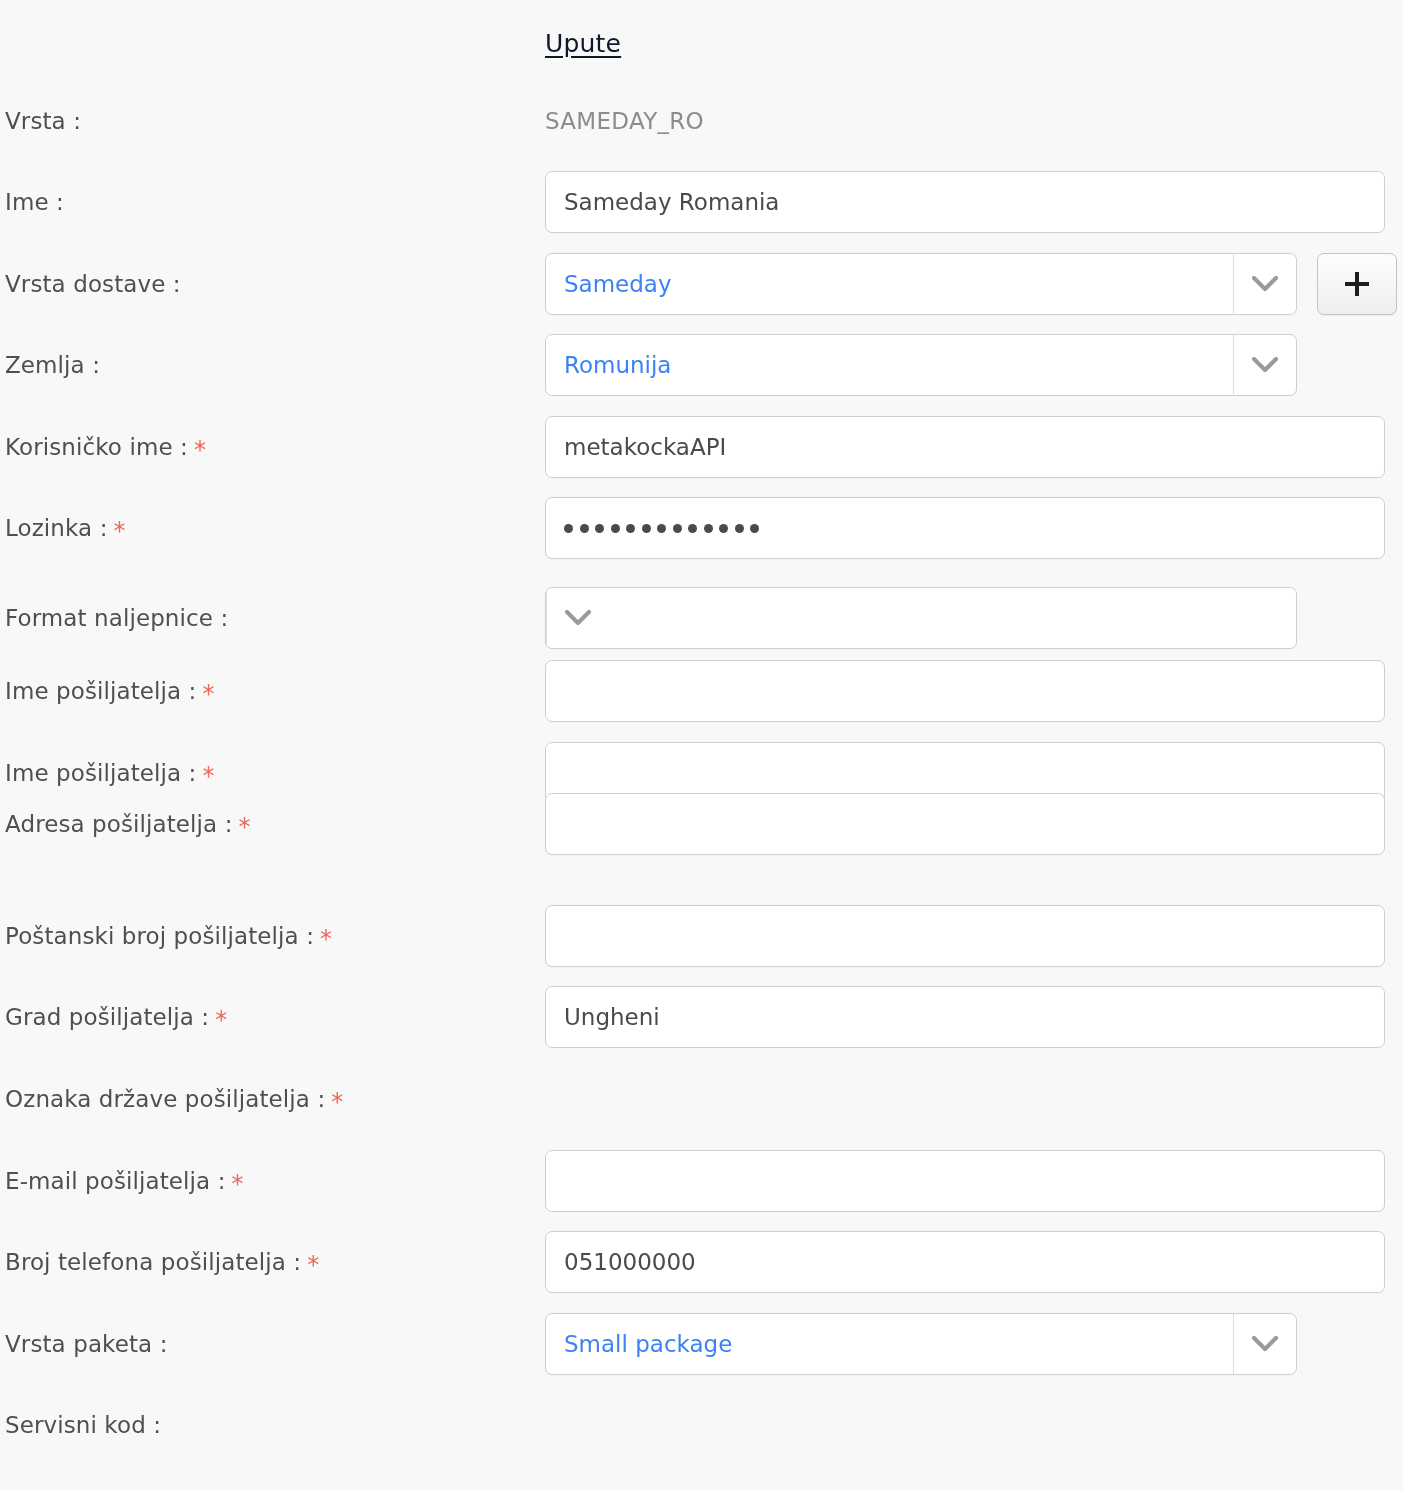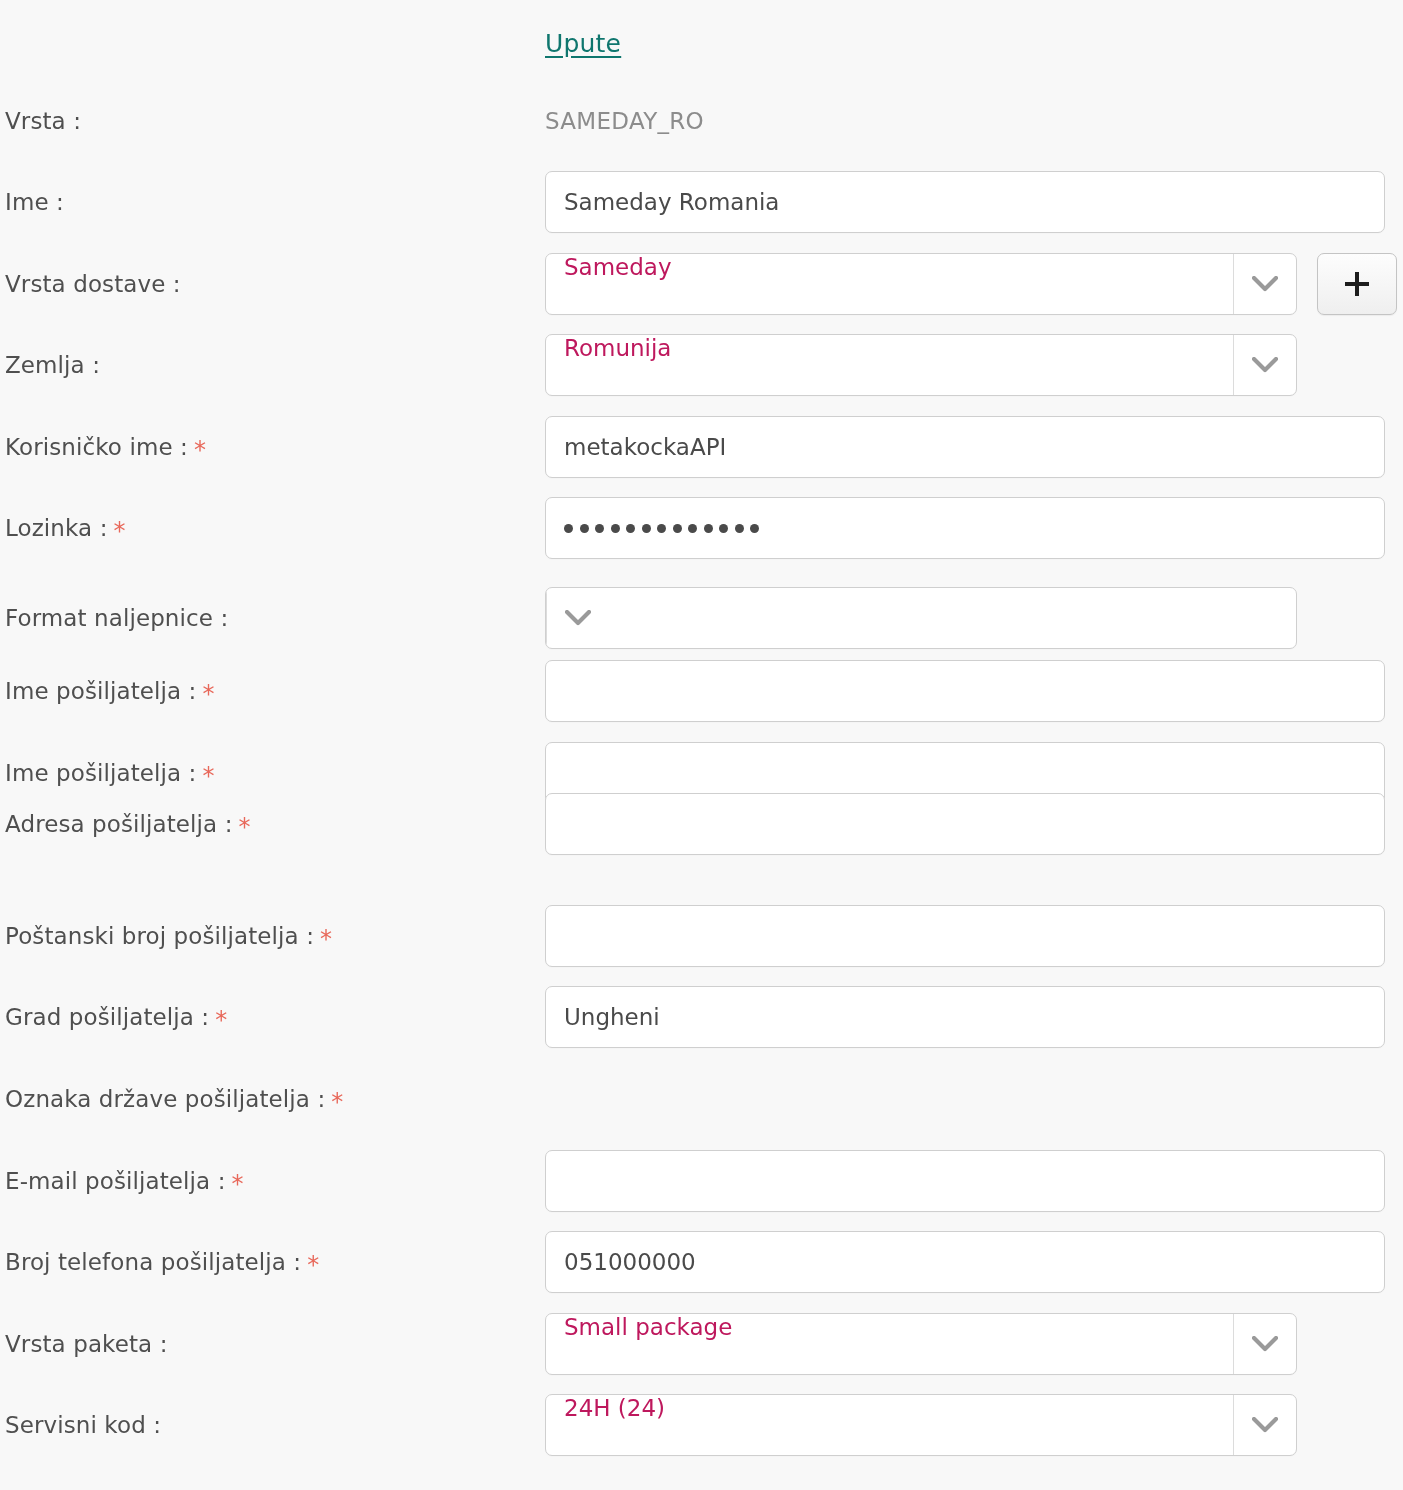--- a/index.html
+++ b/index.html
@@ -23,21 +23,21 @@
 
   
   .link-row {
     position: absolute;
     left: 545px;
     top: 31px;
     height: 40px;
   }
   .upute-link {
     font-size: 25px;
-    color: #0f766e;
+    color: #0f172a;
     text-decoration: underline;
     text-underline-offset: 4px;
     cursor: pointer;
     line-height: 1;
     letter-spacing: 0.2px;
   }
 
   
   .row {
     position: absolute;
@@ -102,22 +102,23 @@
     position: absolute;
     left: 545px;
     top: 0;
     width: 752px;
     height: 62px;
     box-sizing: border-box;
     background: #ffffff;
     border: 1px solid #cfcfcf;
     border-radius: 7px;
     display: flex;
-    font-size: 23px;
-    color: #be185d;
+    align-items: center;
+    font-size: 23px;
+    color: #3b82f6;
     overflow: hidden;
     box-shadow: 0 1px 1px rgba(0,0,0,0.015);
   }
   .select .sel-text {
     flex: 1;
     padding: 0 18px;
     white-space: nowrap;
     overflow: hidden;
   }
   .select .sel-arrow {
@@ -370,25 +371,17 @@
             <svg class="chev" width="26" height="16" viewBox="0 0 26 16" aria-hidden="true">
               <path d="M2 2 L13 13 L24 2" fill="none" stroke="#9a9a9a" stroke-width="4.2" stroke-linecap="round" stroke-linejoin="round"></path>
             </svg>
           </span>
         </div>
       </div>
       <div class="row" style="top: 1394px;">
         <div class="label">
           <span>Servisni kod :</span>
         </div>
-        <div class="select">
-          <span class="sel-text">24H (24)</span>
-          <span class="sel-arrow">
-            <svg class="chev" width="26" height="16" viewBox="0 0 26 16" aria-hidden="true">
-              <path d="M2 2 L13 13 L24 2" fill="none" stroke="#9a9a9a" stroke-width="4.2" stroke-linecap="round" stroke-linejoin="round"></path>
-            </svg>
-          </span>
-        </div>
       </div>
     </div>
 
   <div class="clipped-note"></div>
 </div>
 
 </body></html>

